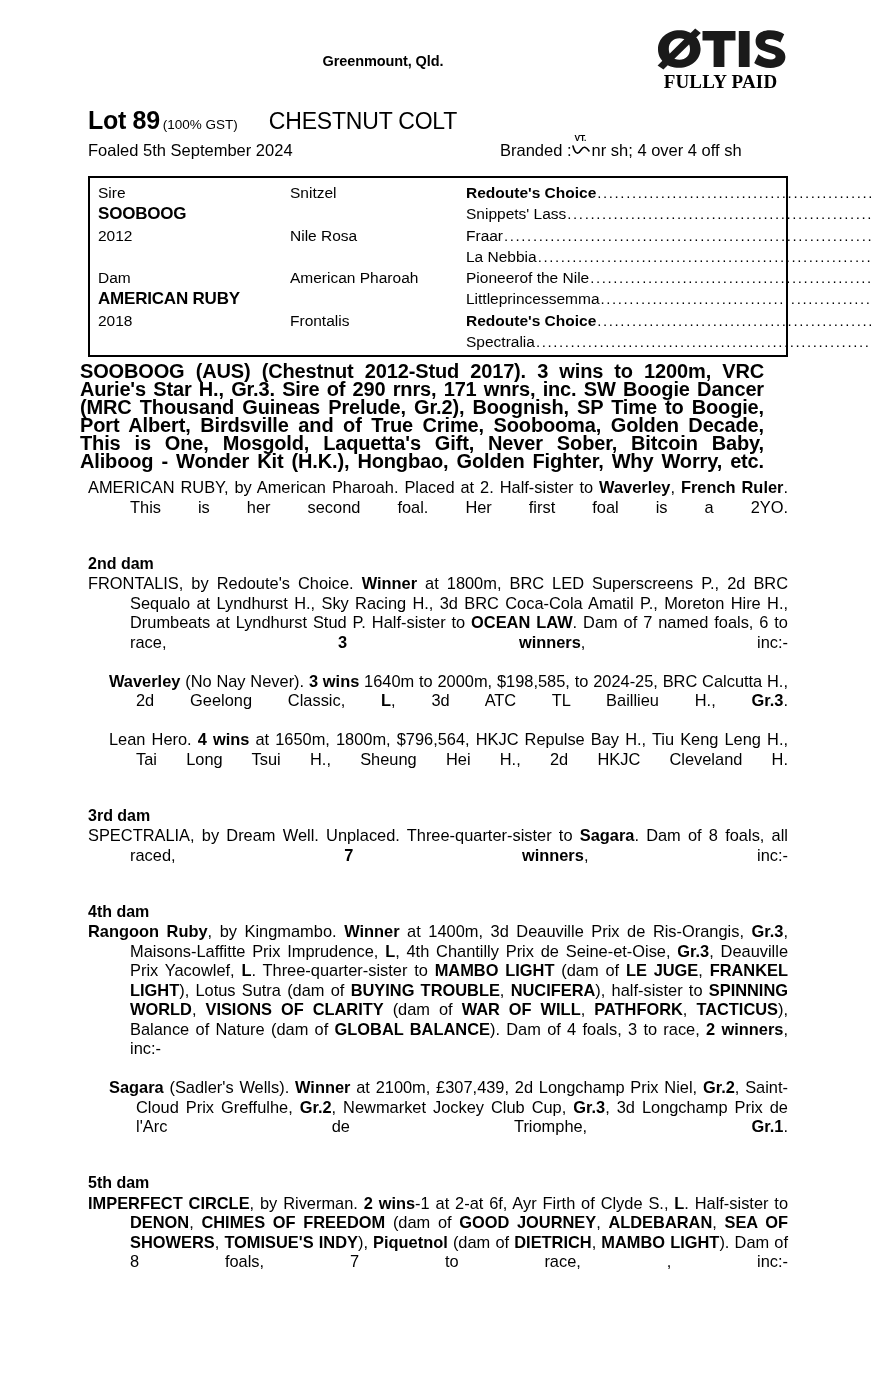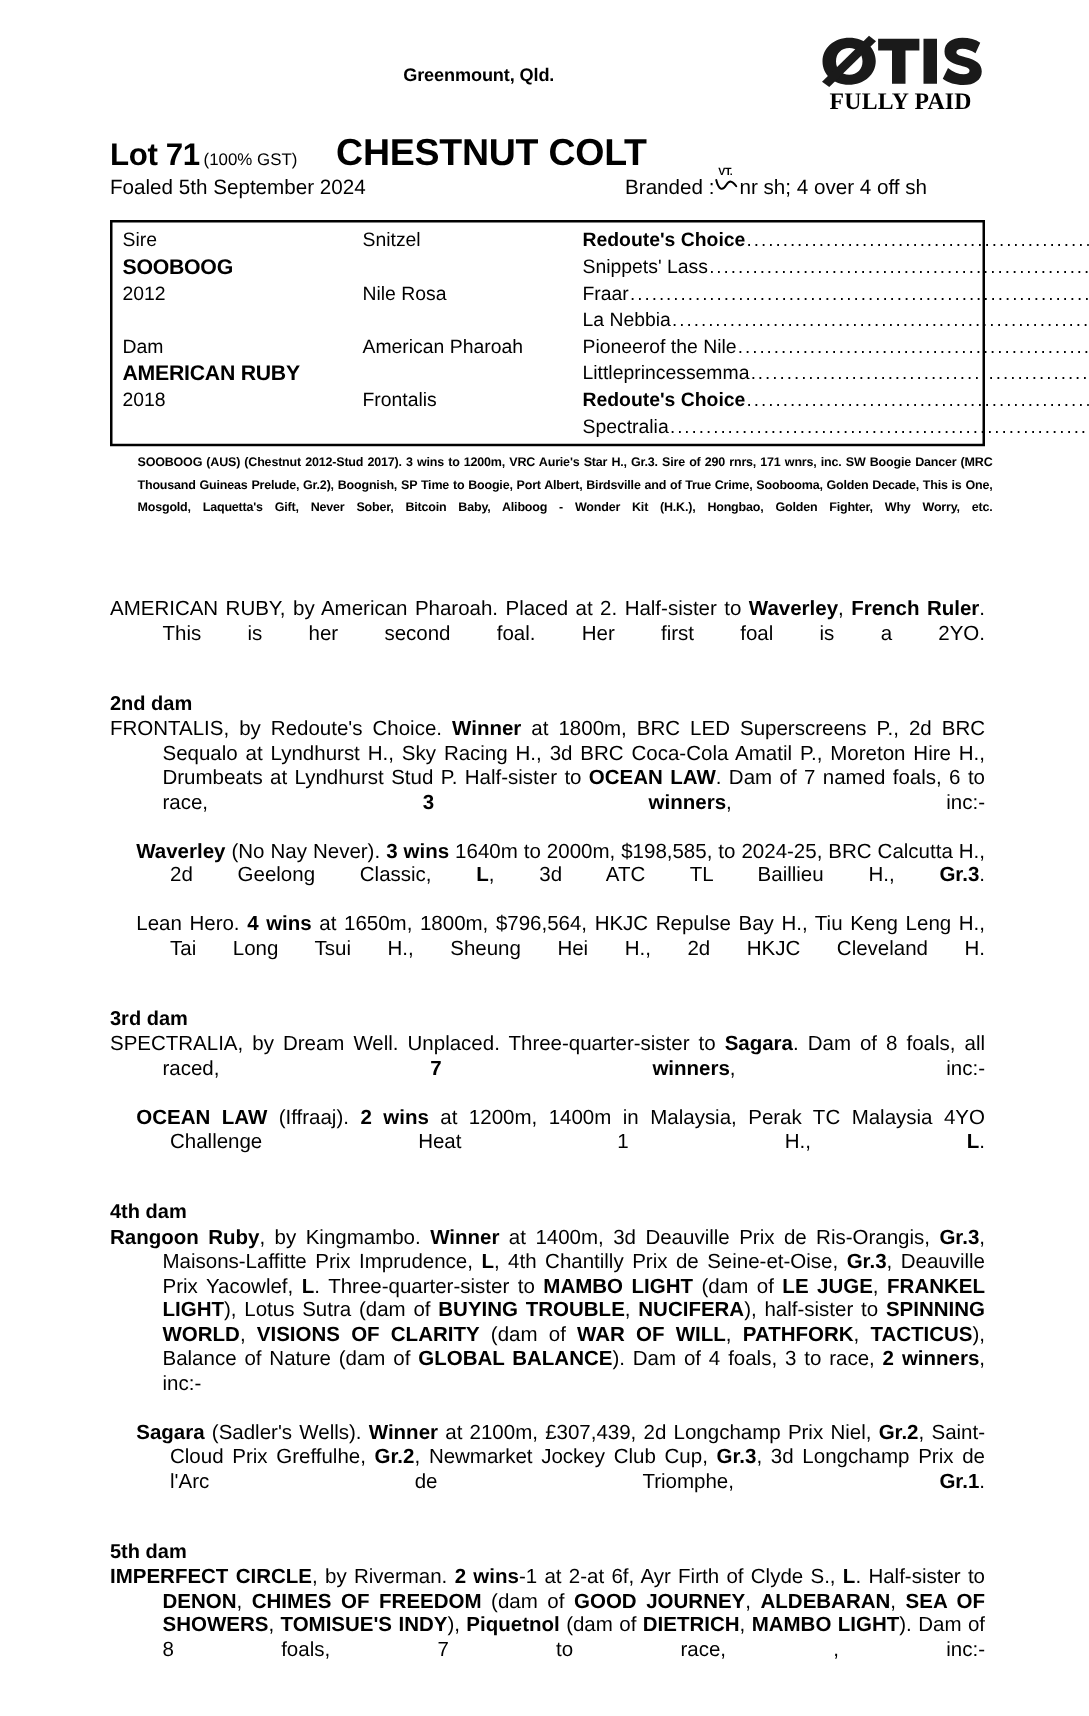--- a/index.html
+++ b/index.html
@@ -73,22 +73,22 @@
   .lot-no {
     font-weight: bold;
     font-size: 25px;
     letter-spacing: -0.3px;
   }
   .lot-gst {
     font-size: 13.5px;
     padding-left: 3px;
   }
   .colt-type {
-    font-weight: bold;
-    font-size: 30px;
+    font-weight: normal;
+    font-size: 23px;
     letter-spacing: -0.2px;
     padding-left: 31px;
     margin-top: 17px;
   }
 
   .foaled-row {
     position: absolute;
     left: 0px;
     top: 113px;
     width: 700px;
@@ -154,25 +154,25 @@
     overflow: hidden;
     min-width: 0;
     letter-spacing: 1.6px;
     padding: 0 1px;
     font-size: 15px;
   }
 
   
   .sire-para {
     position: absolute;
-    left: 110px;
+    left: 80px;
     top: 362px;
     width: 684px;
     font-weight: bold;
-    font-size: 10px;
+    font-size: 20px;
     line-height: 18.1px;
     text-align: justify;
     letter-spacing: -0.15px;
   }
   .sire-para::after { content: ""; display: inline-block; width: 100%; }
 
   
   .body-text {
     position: absolute;
     left: 88px;
@@ -236,21 +236,21 @@
                      C119.0 31.4 120.6 30.2 120.6 28.5 C120.6 26.6 118.6 25.8 113.3 24.4
                      C104.6 22.2 100.6 19.3 100.6 13.2 C100.6 6.6 106.1 2.2 114.9 2.2
                      C120.4 2.2 125.6 3.6 129.2 6.2 Z"></path>
           </g>
         </svg>
       </div>
       <div class="logo-paid">FULLY PAID</div>
     </div>
 
     <div class="lotline">
-      <span class="lot-no">Lot 71</span><span class="lot-gst">(100% GST)</span><span class="colt-type">CHESTNUT COLT</span>
+      <span class="lot-no">Lot 89</span><span class="lot-gst">(100% GST)</span><span class="colt-type">CHESTNUT COLT</span>
     </div>
 
     <div class="foaled-row">
       <span class="foaled-text">Foaled 5th September 2024</span>
       <span class="branded-text"><span>Branded :</span><span class="brand-glyph"><span class="bg-vt">VT.</span><span class="bg-wave"><svg width="19" height="14" viewBox="0 0 19 14" xmlns="http://www.w3.org/2000/svg" aria-hidden="true">
                 <path d="M1 3 C3 11, 6 12, 9 7 C11.5 3, 14 3.5, 17 8" stroke="#000" stroke-width="1.6" fill="none" stroke-linecap="round"></path>
               </svg></span></span><span>nr sh; 4 over 4 off sh</span></span>
     </div>
   </div>
 
@@ -349,21 +349,20 @@
       <div class="dam-head">2nd dam</div>
       <p class="para">FRONTALIS, by Redoute's Choice. <b>Winner</b> at 1800m, BRC LED Superscreens P., 2d BRC Sequalo at Lyndhurst H., Sky Racing H., 3d BRC Coca-Cola Amatil P., Moreton Hire H., Drumbeats at Lyndhurst Stud P. Half-sister to <b>OCEAN LAW</b>. Dam of 7 named foals, 6 to race, <b>3 winners</b>, inc:-</p>
       <p class="prog"><b>Waverley</b> (No Nay Never). <b>3 wins</b> 1640m to 2000m, $198,585, to 2024-25, BRC Calcutta H., 2d Geelong Classic, <b>L</b>, 3d ATC TL Baillieu H., <b>Gr.3</b>.</p>
       <p class="prog">Lean Hero. <b>4 wins</b> at 1650m, 1800m, $796,564, HKJC Repulse Bay H., Tiu Keng Leng H., Tai Long Tsui H., Sheung Hei H., 2d HKJC Cleveland H.</p>
     </div>
     <div class="dam-gap"></div>
 
     <div>
       <div class="dam-head">3rd dam</div>
       <p class="para">SPECTRALIA, by Dream Well. Unplaced. Three-quarter-sister to <b>Sagara</b>. Dam of 8 foals, all raced, <b>7 winners</b>, inc:-</p>
-      <p class="prog"><b>OCEAN LAW</b> (Iffraaj). <b>2 wins</b> at 1200m, 1400m in Malaysia, Perak TC Malaysia 4YO Challenge Heat 1 H., <b>L</b>.</p>
     </div>
     <div class="dam-gap"></div>
 
     <div>
       <div class="dam-head">4th dam</div>
       <p class="para"><b>Rangoon Ruby</b>, by Kingmambo. <b>Winner</b> at 1400m, 3d Deauville Prix de Ris-Orangis, <b>Gr.3</b>, Maisons-Laffitte Prix Imprudence, <b>L</b>, 4th Chantilly Prix de Seine-et-Oise, <b>Gr.3</b>, Deauville Prix Yacowlef, <b>L</b>. Three-quarter-sister to <b>MAMBO LIGHT</b> (dam of <b>LE JUGE</b>, <b>FRANKEL LIGHT</b>), Lotus Sutra (dam of <b>BUYING TROUBLE</b>, <b>NUCIFERA</b>), half-sister to <b>SPINNING WORLD</b>, <b>VISIONS OF CLARITY</b> (dam of <b>WAR OF WILL</b>, <b>PATHFORK</b>, <b>TACTICUS</b>), Balance of Nature (dam of <b>GLOBAL BALANCE</b>). Dam of 4 foals, 3 to race, <b>2 winners</b>, inc:-</p>
       <p class="prog"><b>Sagara</b> (Sadler's Wells). <b>Winner</b> at 2100m, £307,439, 2d Longchamp Prix Niel, <b>Gr.2</b>, Saint-Cloud Prix Greffulhe, <b>Gr.2</b>, Newmarket Jockey Club Cup, <b>Gr.3</b>, 3d Longchamp Prix de l'Arc de Triomphe, <b>Gr.1</b>.</p>
     </div>
     <div class="dam-gap"></div>
 

